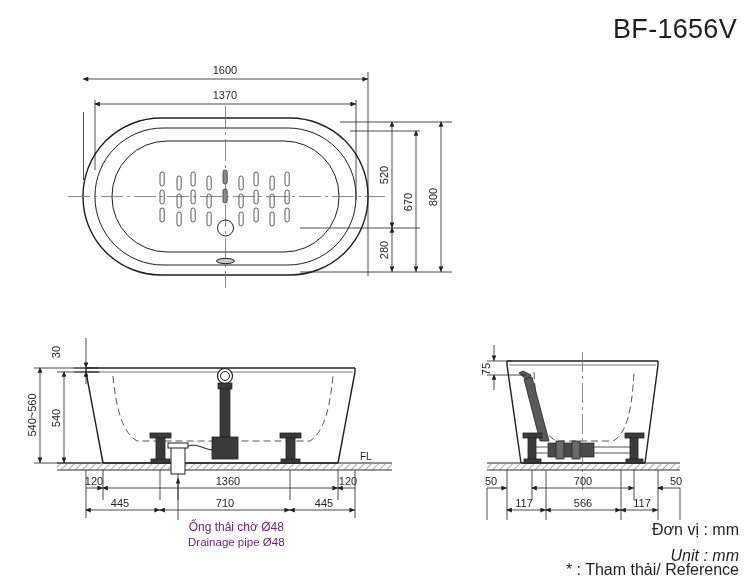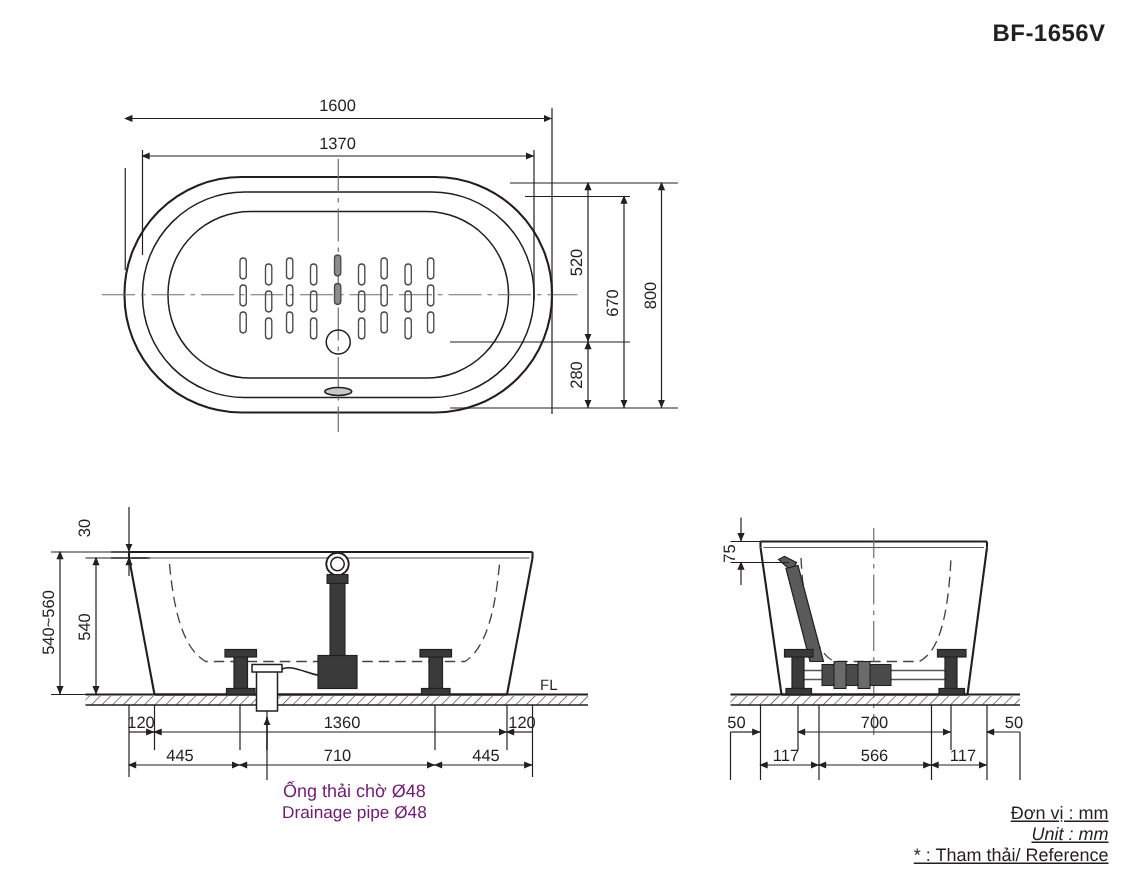--- a/index.html
+++ b/index.html
@@ -4,30 +4,30 @@
 <style>
   html,body{margin:0;padding:0;background:#ffffff;}
   body{
     width:755px;height:585px;position:relative;overflow:hidden;
     font-family:"Liberation Sans","DejaVu Sans",sans-serif;
     color:#231f20;
   }
 
   .model-title{
     position:absolute;right:18px;top:14px;
-    font-size:16px;font-weight:bold;letter-spacing:.3px;color:#231f20;
+    font-size:27px;font-weight:normal;letter-spacing:.3px;color:#231f20;
   }
 
   .drawing{position:absolute;left:0;top:0;width:755px;height:585px;}
 
   .notes{
     position:absolute;right:16px;bottom:8px;
-    text-align:right;font-size:12px;line-height:14px;color:#231f20;text-decoration:underline;
+    text-align:right;font-size:16px;line-height:14px;color:#231f20;
   }
-  .notes .it{font-style:italic;}
+  .notes .it{font-style:italic;margin-top:12px;}
   .dr-label{
     position:absolute;left:188px;top:520px;
     font-size:12px;line-height:15px;text-align:center;color:#701a75;
   }
   .dr-label .en{font-size:11.5px;}
 </style>
 </head>
 <body>
 
 <div class="model-title">BF-1656V</div>

